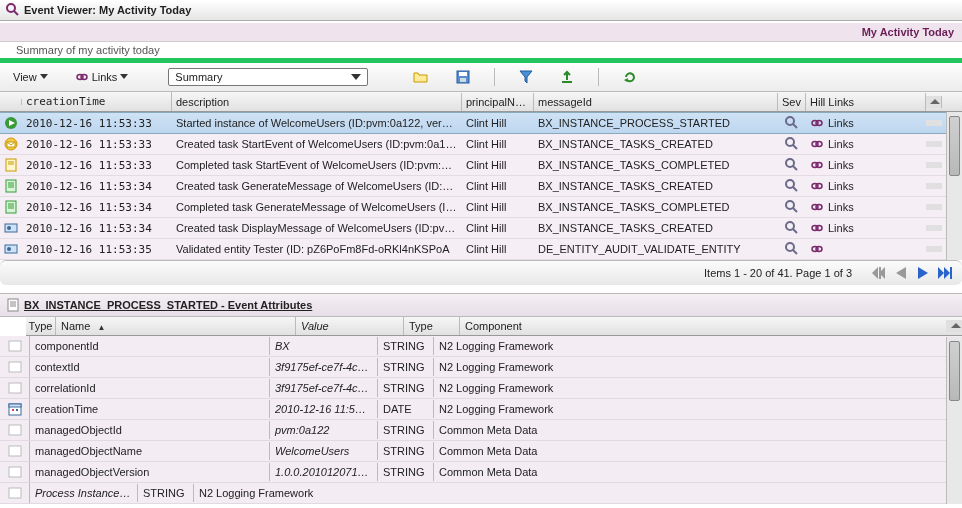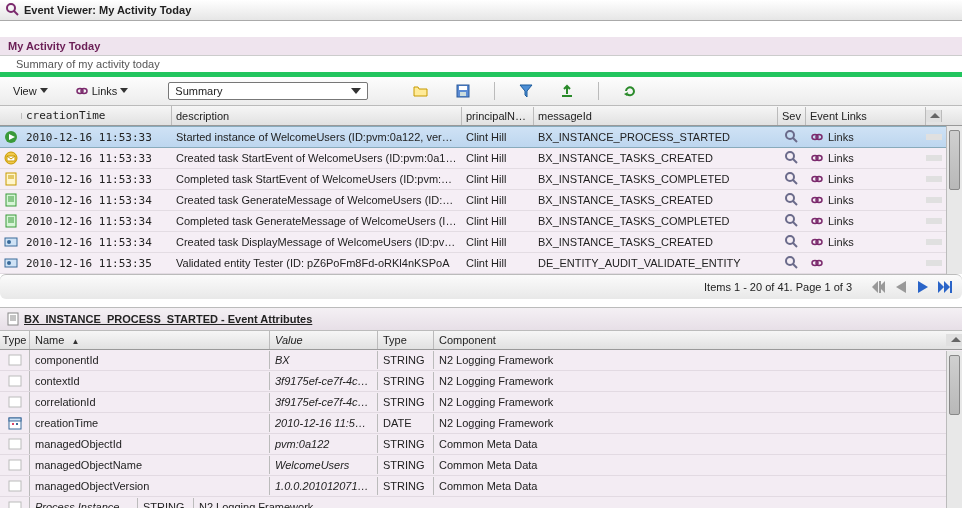--- a/index.html
+++ b/index.html
@@ -1,21 +1,21 @@
 <!DOCTYPE html>
 <html><head>
 <meta charset="utf-8">
 <style>
   * { box-sizing: border-box; margin: 0; padding: 0; }
   body { font-family: Arial, sans-serif; font-size: 11px; background: #fff; color: #222; width: 962px; }
   
   .title-bar { display: flex; align-items: center; padding: 3px 6px; background: linear-gradient(#fff, #e6e6e6); border-bottom: 1px solid #aaa; font-weight: bold; }
   .title-bar .ticon { margin-right: 4px; }
   
-  .section-header { background: #efe4ee; color: #6b1e56; font-weight: bold; padding: 3px 8px; border-bottom: 1px solid #ccc; margin-top: 16px; }
+  .section-header { background: #efe4ee; color: #6b1e56; font-weight: bold; padding: 3px 8px; border-bottom: 1px solid #ccc; margin-top: 2px; text-align: right; }
   .subtext { padding: 2px 16px; color: #555; border-bottom: 5px solid #22c55e; }
   
   .toolbar { display: flex; align-items: center; gap: 13px; padding: 4px 6px; border-bottom: 1px solid #bbb; background: linear-gradient(#fdfdfd,#ececec); }
   .tb-btn { display: inline-flex; align-items: center; gap: 3px; padding: 2px 6px; border: 1px solid transparent; border-radius: 2px; cursor: pointer; }
   .tb-select { display: inline-flex; align-items: center; gap: 80px; padding: 2px 6px; border: 1px solid #777; background: #fff; border-radius: 2px; cursor: pointer; min-width: 200px; justify-content: space-between; margin-left: 20px; }
   .tb-gap { width: 12px; }
   .sep { width: 1px; height: 18px; background: #bbb; margin: 0 4px; }
   
   .grid-wrap { position: relative; }
   .grid-head, .grid-row { display: flex; align-items: center; }
@@ -36,21 +36,21 @@
   .scrollbar-v { position:absolute; right:0; top:0; bottom:0; width:16px; background:#e8e8e8; border-left:1px solid #bbb; }
   .scroll-thumb { position:absolute; left:2px; right:2px; top:4px; height:60px; background:linear-gradient(#d0d0d0,#b8b8b8); border:1px solid #888; border-radius:2px; }
   
   .pager { display:flex; align-items:center; justify-content:flex-end; gap:4px; padding:4px 8px; background:linear-gradient(#fbfbfb,#e8e8e8); border-top:1px solid #bbb; font-size:11px;border-radius:6px; }
   .nav-btn { width:18px; height:16px; display:inline-flex; align-items:center; justify-content:center; cursor:pointer; }
   
   .detail-header { display:flex; align-items:center; gap:4px; background:linear-gradient(#f4f0f4,#e7dfe7); padding:4px 6px; font-weight:bold; margin-top:8px; border-top:1px solid #bbb; border-bottom:1px solid #bbb;text-decoration:underline; }
   
   .attr-wrap { position: relative; }
   .attr-head, .attr-row { display:flex; align-items:center; }
-  .attr-head { background: linear-gradient(#f6f6f6,#e1e1e1); border-bottom: 1px solid #999; }
+  .attr-head { background: linear-gradient(#f6f6f6,#e1e1e1); border-bottom: 1px solid #999; margin-left: 26px; }
   .attr-cell { padding: 3px 5px; overflow:hidden; white-space:nowrap; text-overflow:ellipsis; }
   .attr-row { background:#f3ecf3; border-bottom:1px solid #e2dae2; }
   .a-type1 { width:30px; border-right:1px solid #bbb; display:flex; justify-content:center; }
   .a-name  { width:240px; border-right:1px solid #bbb; }
   .a-val   { width:108px; border-right:1px solid #bbb;font-style:italic; }
   .a-type2 { width:56px; border-right:1px solid #bbb; }
   .a-comp  { flex:1; }
   .sort-ind { font-size:8px; color:#333; margin-left:4px; }
   
   svg { display:block; }
@@ -128,21 +128,21 @@
 </div>
 
 <div class="grid-wrap">
   <div class="grid-head">
     <div class="gh-cell row-icon-cell"></div>
     <div class="gh-cell c-time">creationTime</div>
     <div class="gh-cell c-desc">description</div>
     <div class="gh-cell c-prin">principalName</div>
     <div class="gh-cell c-msg">messageId</div>
     <div class="gh-cell c-sev">Sev</div>
-    <div class="gh-cell c-links">Event Links</div>
+    <div class="gh-cell c-links">Hill Links</div>
     <div class="gh-cell c-scroll">
       <svg width="10" height="6">
           <polygon points="0,5 10,5 5,0" fill="#666"></polygon>
         </svg>
     </div>
   </div>
   <div id="grid-body">
       <div class="grid-row g-row sel">
         <div class="g-cell row-icon-cell">
           <svg width="14" height="14">

